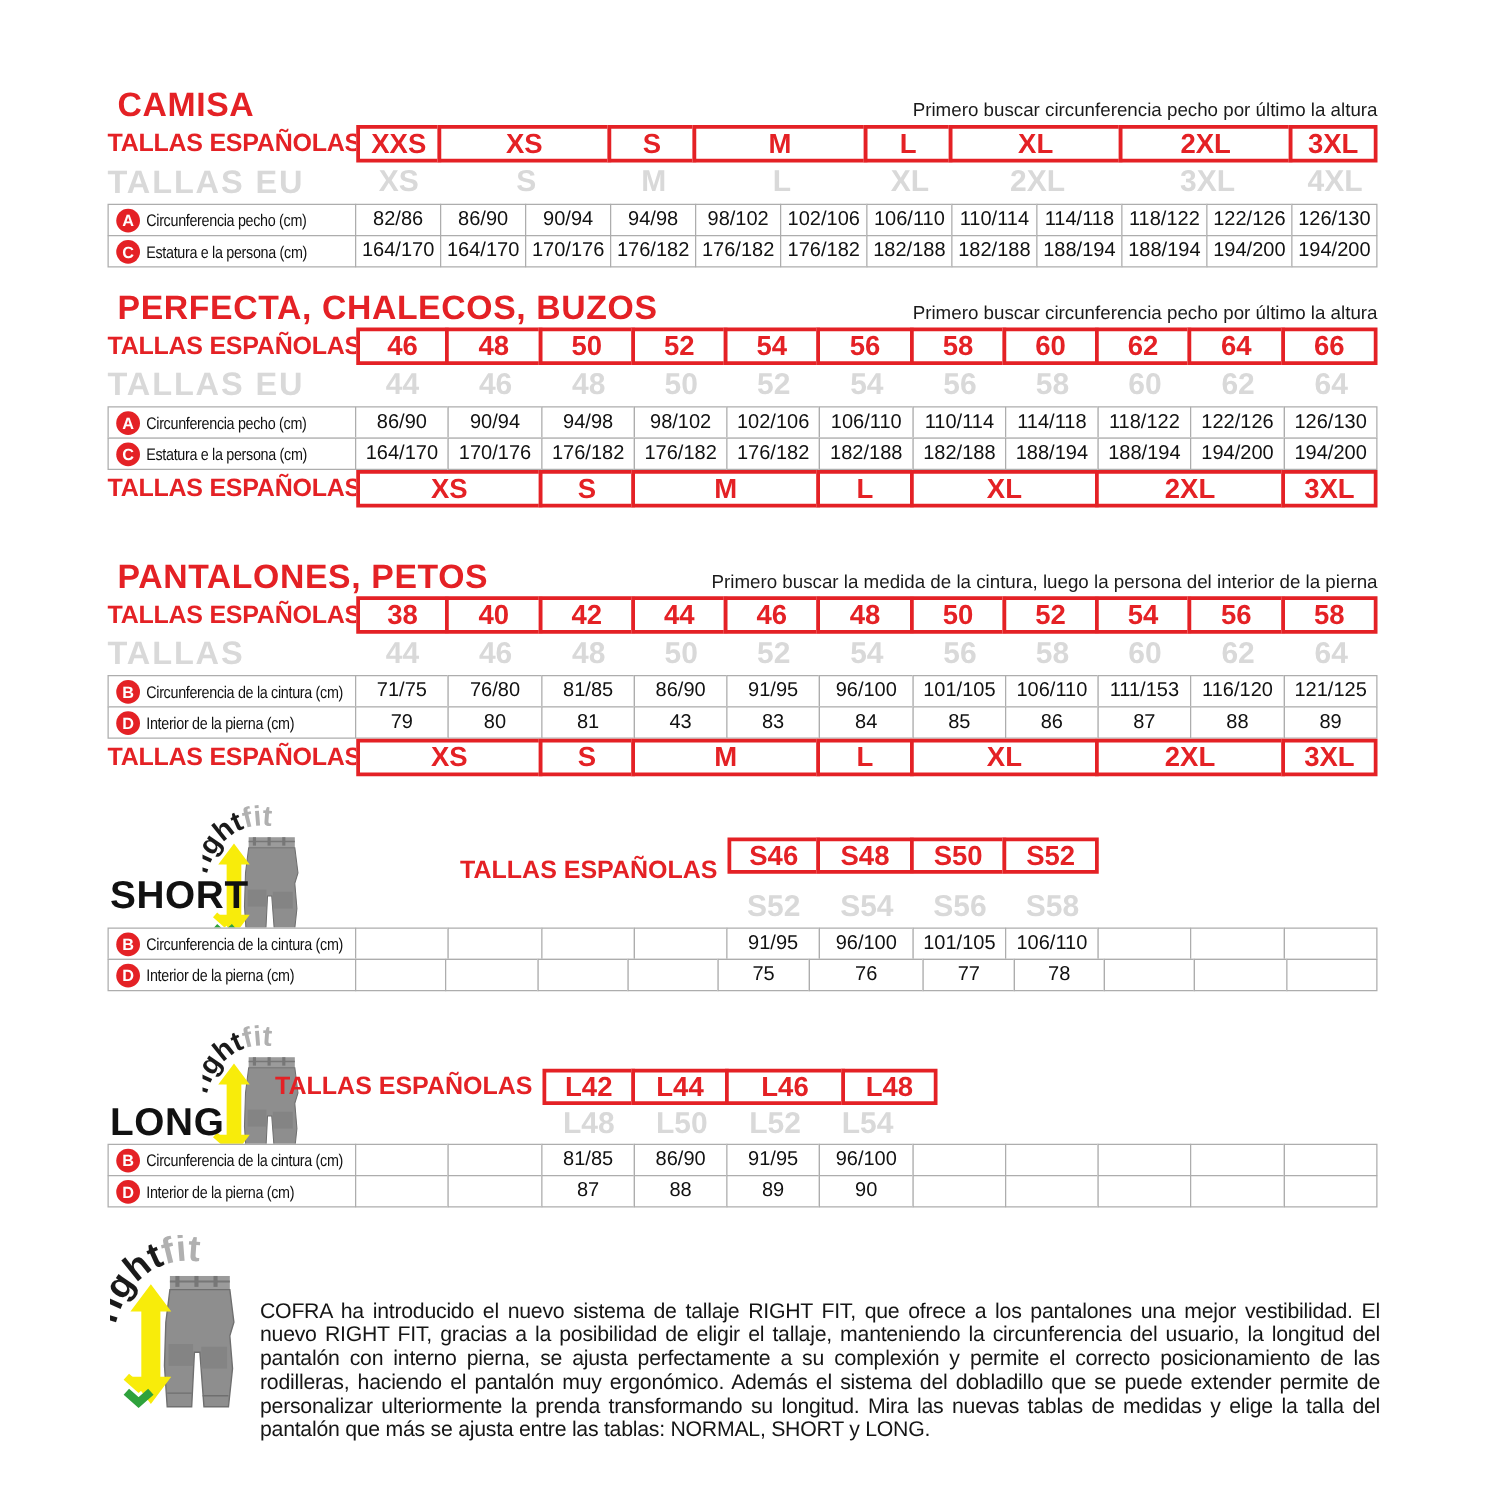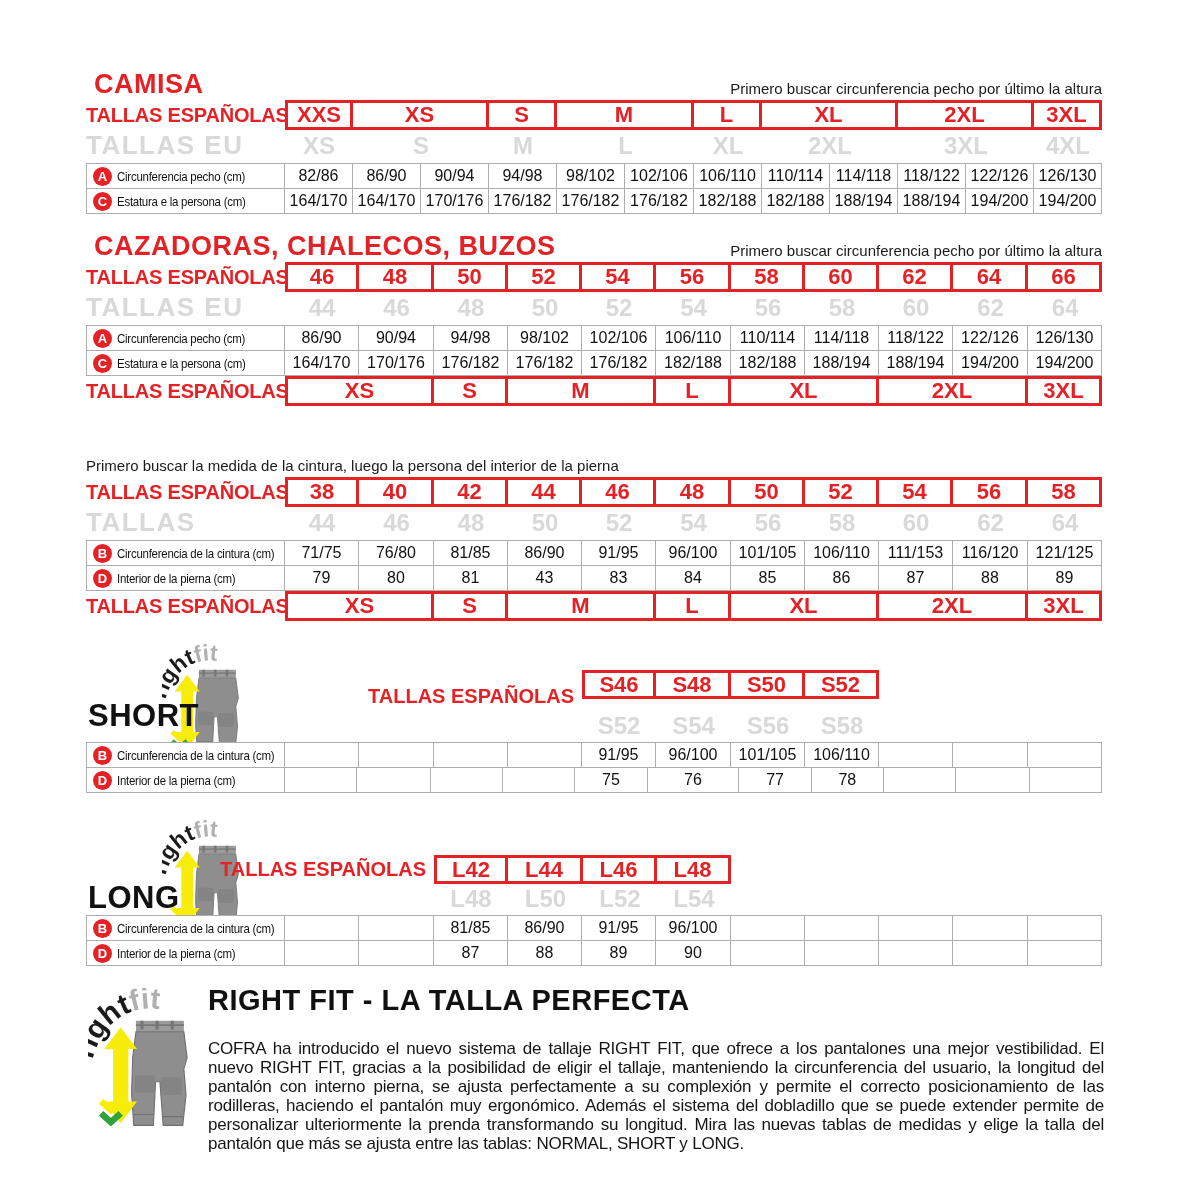--- a/index.html
+++ b/index.html
@@ -114,21 +114,21 @@
         <div class="cell" style="width: 69px; margin-left: -1px;">188/194</div>
         <div class="cell" style="width: 69px; margin-left: -1px;">188/194</div>
         <div class="cell" style="width: 69px; margin-left: -1px;">194/200</div>
         <div class="cell" style="width: 69px; margin-left: -1px;">194/200</div>
       </div>
     </div>
 </section>
 
 <section class="sec" style="top:232px">
   <div class="titlebar">
-    <h2 class="sec-title">CAZADORAS, CHALECOS, BUZOS</h2>
+    <h2 class="sec-title">PERFECTA, CHALECOS, BUZOS</h2>
     <div class="sec-note">Primero buscar circunferencia pecho por último la altura</div>
   </div>
   <div class="hdr-row">
     <div class="hdr-label red-label">TALLAS ESPAÑOLAS</div>
     <div class="boxes">
         <div class="redbox" style="width: 74px;">46</div>
         <div class="redbox" style="margin-left: -3px; width: 78px;">48</div>
         <div class="redbox" style="margin-left: -3px; width: 77px;">50</div>
         <div class="redbox" style="margin-left: -3px; width: 77px;">52</div>
         <div class="redbox" style="margin-left: -3px; width: 77px;">54</div>
@@ -201,20 +201,21 @@
         <div class="redbox" style="margin-left: -3px; width: 78px;">L</div>
         <div class="redbox" style="margin-left: -3px; width: 151px;">XL</div>
         <div class="redbox" style="margin-left: -3px; width: 152px;">2XL</div>
         <div class="redbox" style="margin-left: -3px; width: 77px;">3XL</div>
       </div>
   </div>
 </section>
 
 <section class="sec" style="top:447px">
   <div class="titlebar">
+    <h2 class="sec-title">PANTALONES, PETOS</h2>
     <div class="sec-note">Primero buscar la medida de la cintura, luego la persona del interior de la pierna</div>
   </div>
   <div class="hdr-row">
     <div class="hdr-label red-label">TALLAS ESPAÑOLAS</div>
     <div class="boxes">
         <div class="redbox" style="width: 74px;">38</div>
         <div class="redbox" style="margin-left: -3px; width: 78px;">40</div>
         <div class="redbox" style="margin-left: -3px; width: 77px;">42</div>
         <div class="redbox" style="margin-left: -3px; width: 77px;">44</div>
         <div class="redbox" style="margin-left: -3px; width: 77px;">46</div>
@@ -388,21 +389,21 @@
         <path d="M12,104 L21,112 L30,104" stroke="#f8ec0a" stroke-width="6" fill="none"></path>
         <path d="M12,115 L21,123 L30,115" stroke="#2fa23c" stroke-width="6" fill="none"></path>
       </g>
       <text font-size="27" font-weight="bold" font-family="Liberation Sans, sans-serif"><textPath href="#arcl1"><tspan fill="#1a1a1a">right</tspan><tspan fill="#b0b0b0">fit</tspan></textPath></text>
     </svg>
   <div class="fitname" style="top:60px">LONG</div>
   <div class="fit-redlabel" style="left:60px;width:280px;top:35px">TALLAS ESPAÑOLAS</div>
   <div class="fit-boxes" style="left:348px;top:35px">
       <div class="redbox" style="width: 74px;">L42</div>
       <div class="redbox" style="margin-left: -3px; width: 78px;">L44</div>
-      <div class="redbox" style="margin-left: -3px; width: 77px;">L46</div>
+      <div class="redbox" style="margin-left: -3px; width: 96px;">L46</div>
       <div class="redbox" style="margin-left: -3px; width: 77px;">L48</div>
     </div>
   <div class="fit-boxes" style="left:348px;top:65px;height:27px">
       <div class="greybox" style="width: 74px;">L48</div>
       <div class="greybox" style="width: 75px;">L50</div>
       <div class="greybox" style="width: 74px;">L52</div>
       <div class="greybox" style="width: 74px;">L54</div>
     </div>
   <div class="fit-grid grid" style="top:93px">
       <div class="grow">
@@ -458,15 +459,14 @@
         <rect x="67" y="82" width="19" height="16" fill="#848484"></rect>
         <path d="M42,116 h18 M68,118 h19" stroke="#6f6f6f" stroke-width="1" fill="none"></path>
       </g>
       <g>
         <polygon points="30,36 45,56 37,56 37,104 45,104 30,124 15,104 23,104 23,56 15,56" fill="#f8ec0a"></polygon>
         <path d="M12,104 L21,112 L30,104" stroke="#f8ec0a" stroke-width="6" fill="none"></path>
         <path d="M12,115 L21,123 L30,115" stroke="#2fa23c" stroke-width="6" fill="none"></path>
       </g>
       <text font-size="27" font-weight="bold" font-family="Liberation Sans, sans-serif"><textPath href="#arcb1"><tspan fill="#1a1a1a">right</tspan><tspan fill="#b0b0b0">fit</tspan></textPath></text>
     </svg>
-  <h2 class="rf-title" style="left:122px;top:2px">RIGHT FIT - LA TALLA PERFECTA</h2>
   <p class="rf-para" style="left:122px;top:40px;width:896px">COFRA ha introducido el nuevo sistema de tallaje RIGHT FIT, que ofrece a los pantalones una mejor vestibilidad. El nuevo RIGHT FIT, gracias a la posibilidad de eligir el tallaje, manteniendo la circunferencia del usuario, la longitud del pantalón con interno pierna, se ajusta perfectamente a su complexión y permite el correcto posicionamiento de las rodilleras, haciendo el pantalón muy ergonómico. Además el sistema del dobladillo que se puede extender permite de personalizar ulteriormente la prenda transformando su longitud. Mira las nuevas tablas de medidas y elige la talla del pantalón que más se ajusta entre las tablas: NORMAL, SHORT y LONG.</p>
 </section>
 
 </body></html>

